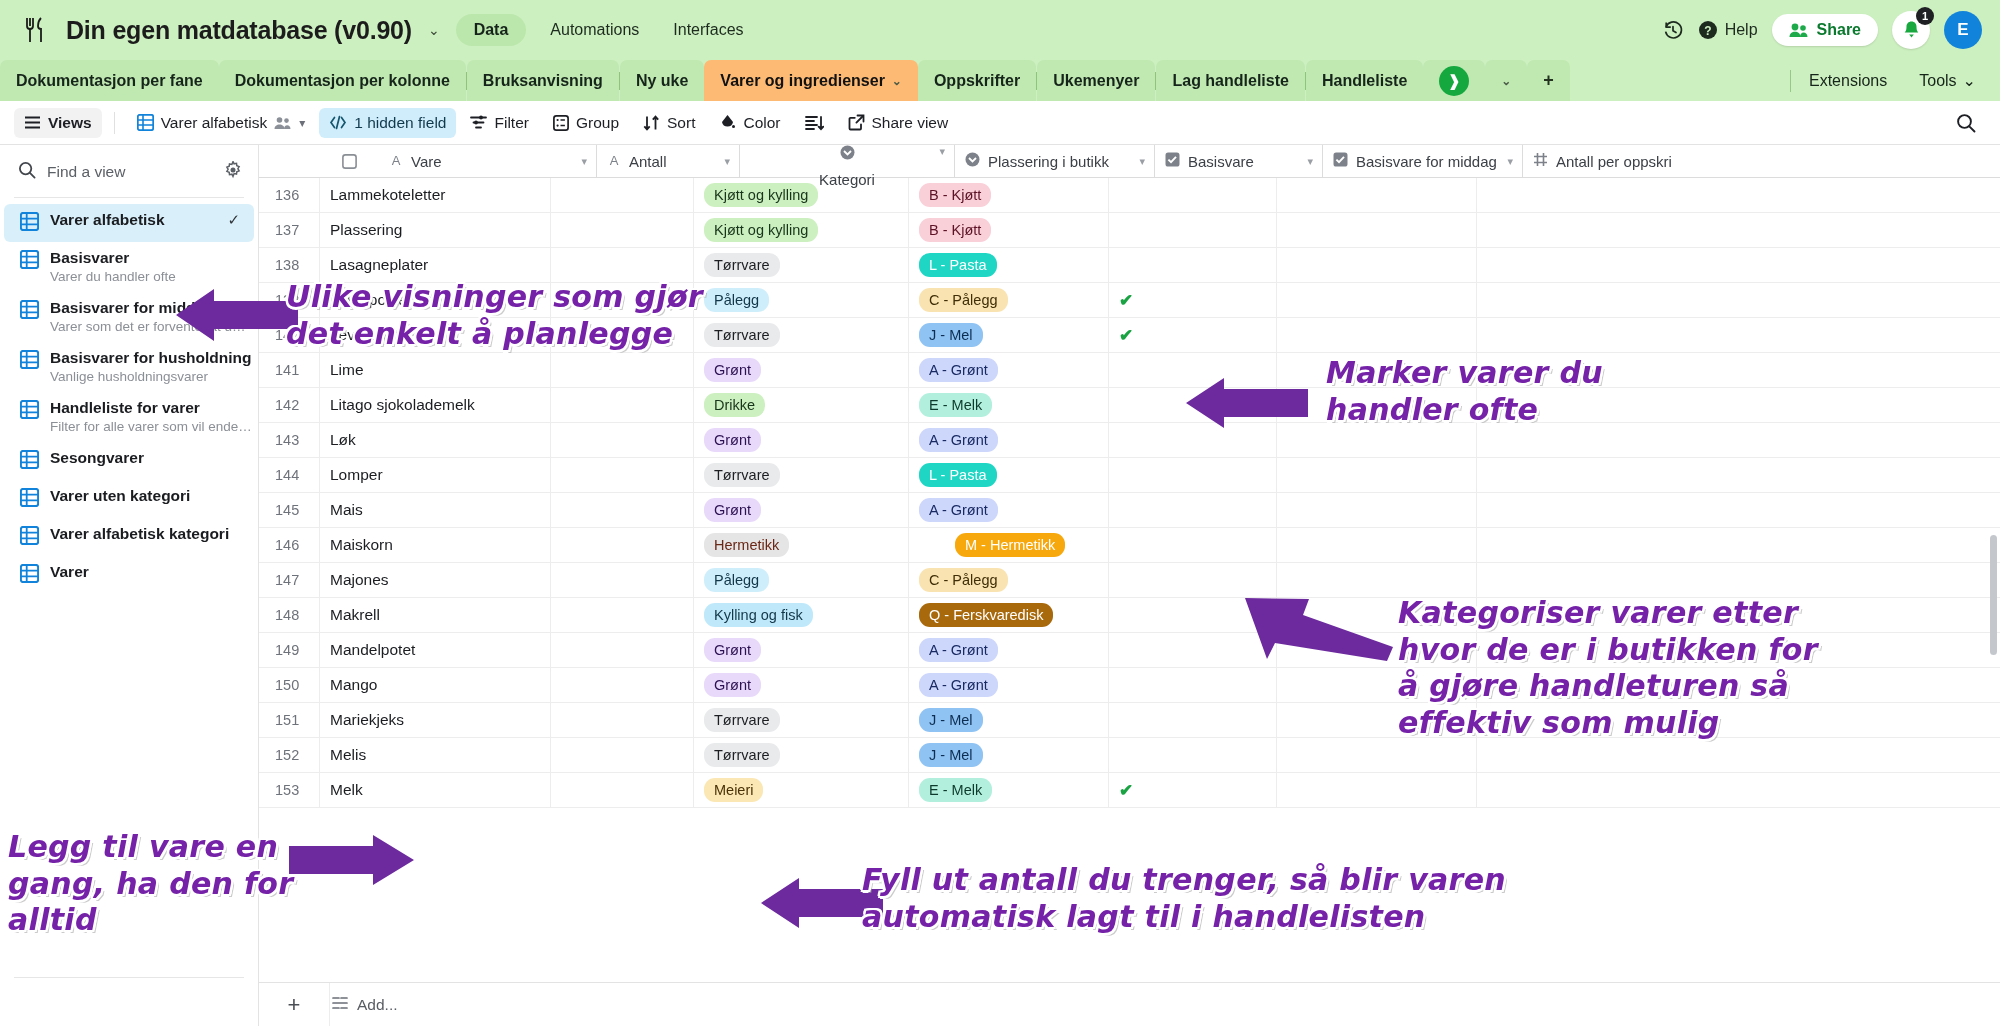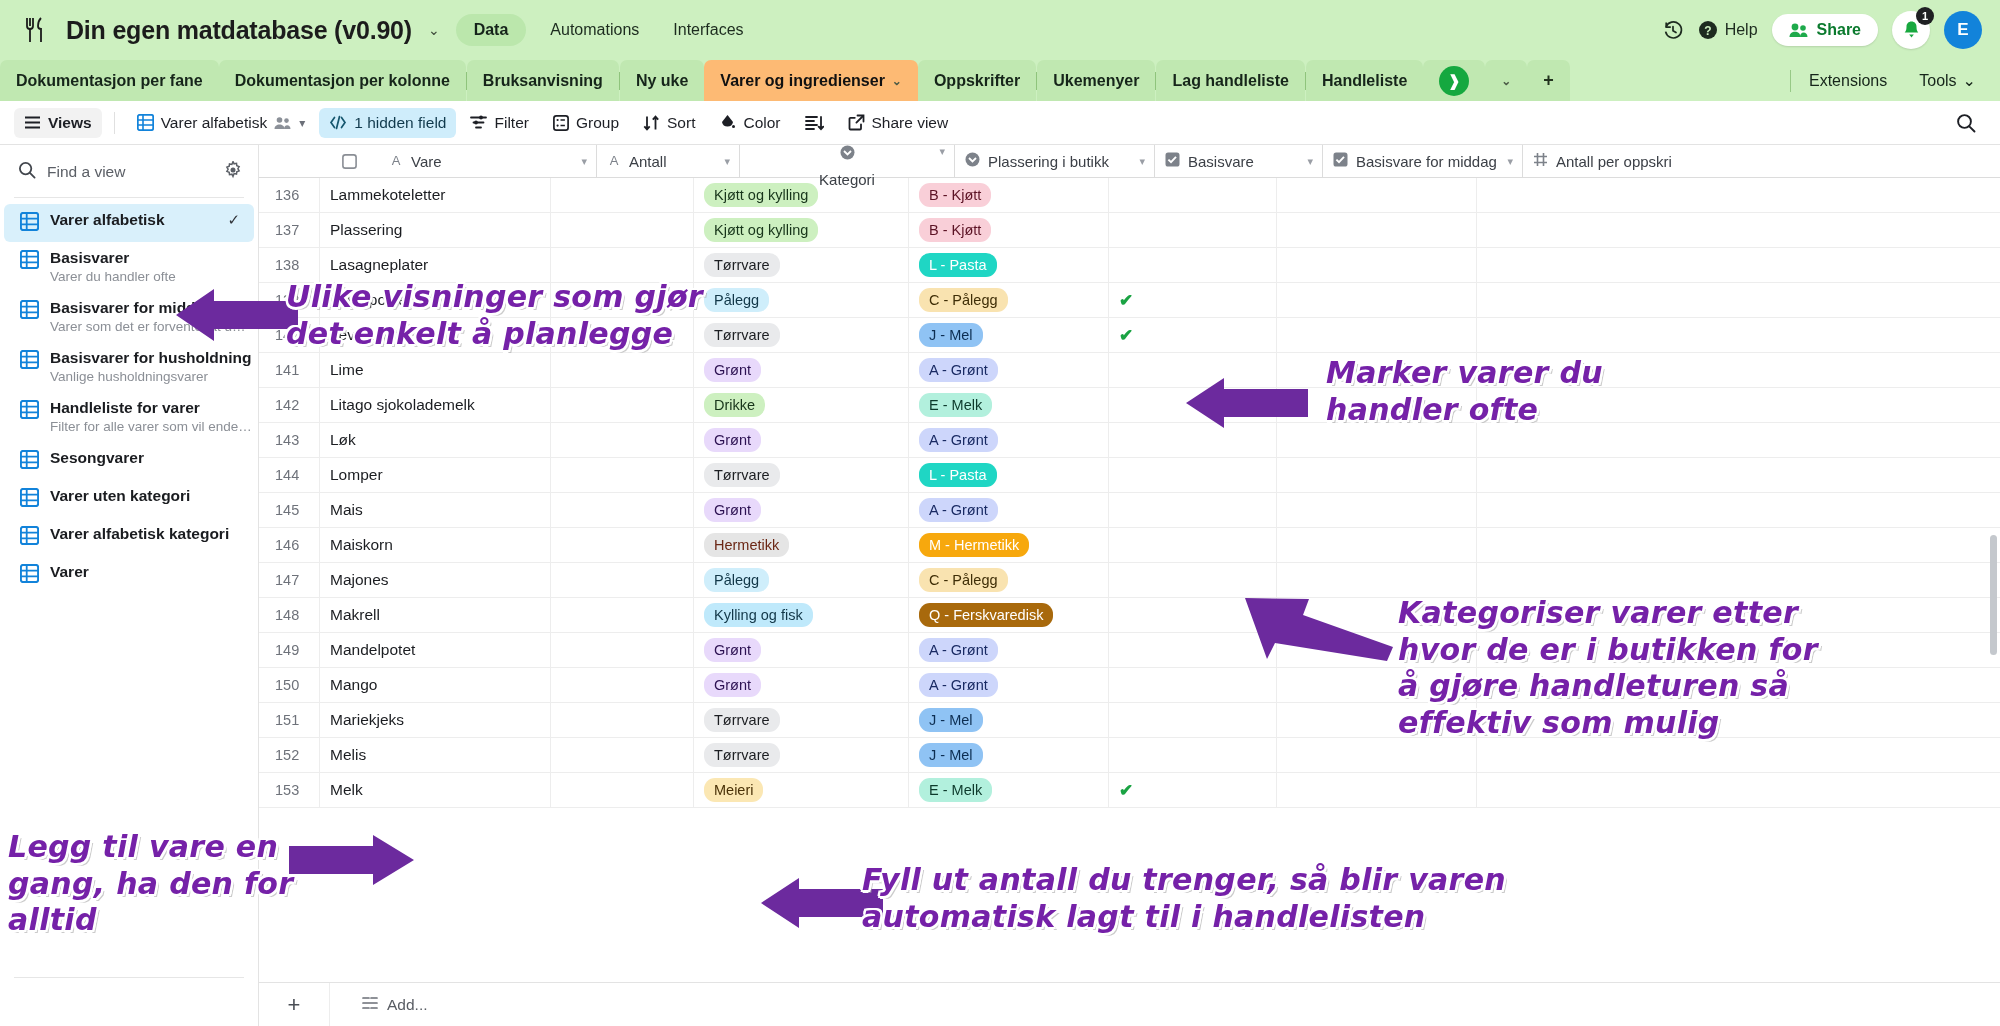--- a/index.html
+++ b/index.html
@@ -149,21 +149,21 @@
     overflow:hidden; text-overflow: ellipsis; white-space: nowrap;
   }
   .tick { color:#1aa343; font-size:17px; font-weight:700; }
 
   
   .add-row {
     position:absolute; left:0; right:0; bottom:0; height:44px; background:#fff;
     display:flex; align-items:center; border-top:1px solid #e3e3e3;
   }
   .add-plus { width:70px; display:flex; align-items:center; justify-content:center; font-size:22px; color:#4a4e55; }
-  .add-expand { display:flex; align-items:center; gap:9px; padding: 0 32px; font-size:15.5px; color:#585c63; border-left:1px solid #ededed; height:44px;}
+  .add-expand { display:flex; align-items:center; gap:9px; padding: 0 2px; font-size:15.5px; color:#585c63; border-left:1px solid #ededed; height:44px;}
 
   
   .vscroll {
     position:absolute; right:3px; top:390px; width:7px; height:120px;
     background:#c4c8cd; border-radius:4px;
   }
 
   
   .anno {
     position:absolute; font-family:"DejaVu Sans", sans-serif; font-weight:700; font-style:italic;
@@ -743,21 +743,21 @@
             <div class="gc antpr"></div>
           </div>
           <div class="grid-row">
             <div class="gc rownum">146</div>
             <div class="gc vare">Maiskorn</div>
             <div class="gc antall"></div>
             <div class="gc kat">
               <span class="badge" style="background: #e5e5e5; color: rgb(107, 39, 21);">Hermetikk</span>
             </div>
             <div class="gc plass">
-              <span class="badge" style="background: rgb(247, 168, 13); color: rgb(255, 255, 255);">M - Hermetikk</span>
+              <span class="badge" style="background: rgb(247, 168, 13); color: rgb(255, 255, 255); margin-left: 36px;">M - Hermetikk</span>
             </div>
             <div class="gc basis"></div>
             <div class="gc basism"></div>
             <div class="gc antpr"></div>
           </div>
           <div class="grid-row">
             <div class="gc rownum">147</div>
             <div class="gc vare">Majones</div>
             <div class="gc antall"></div>
             <div class="gc kat">

